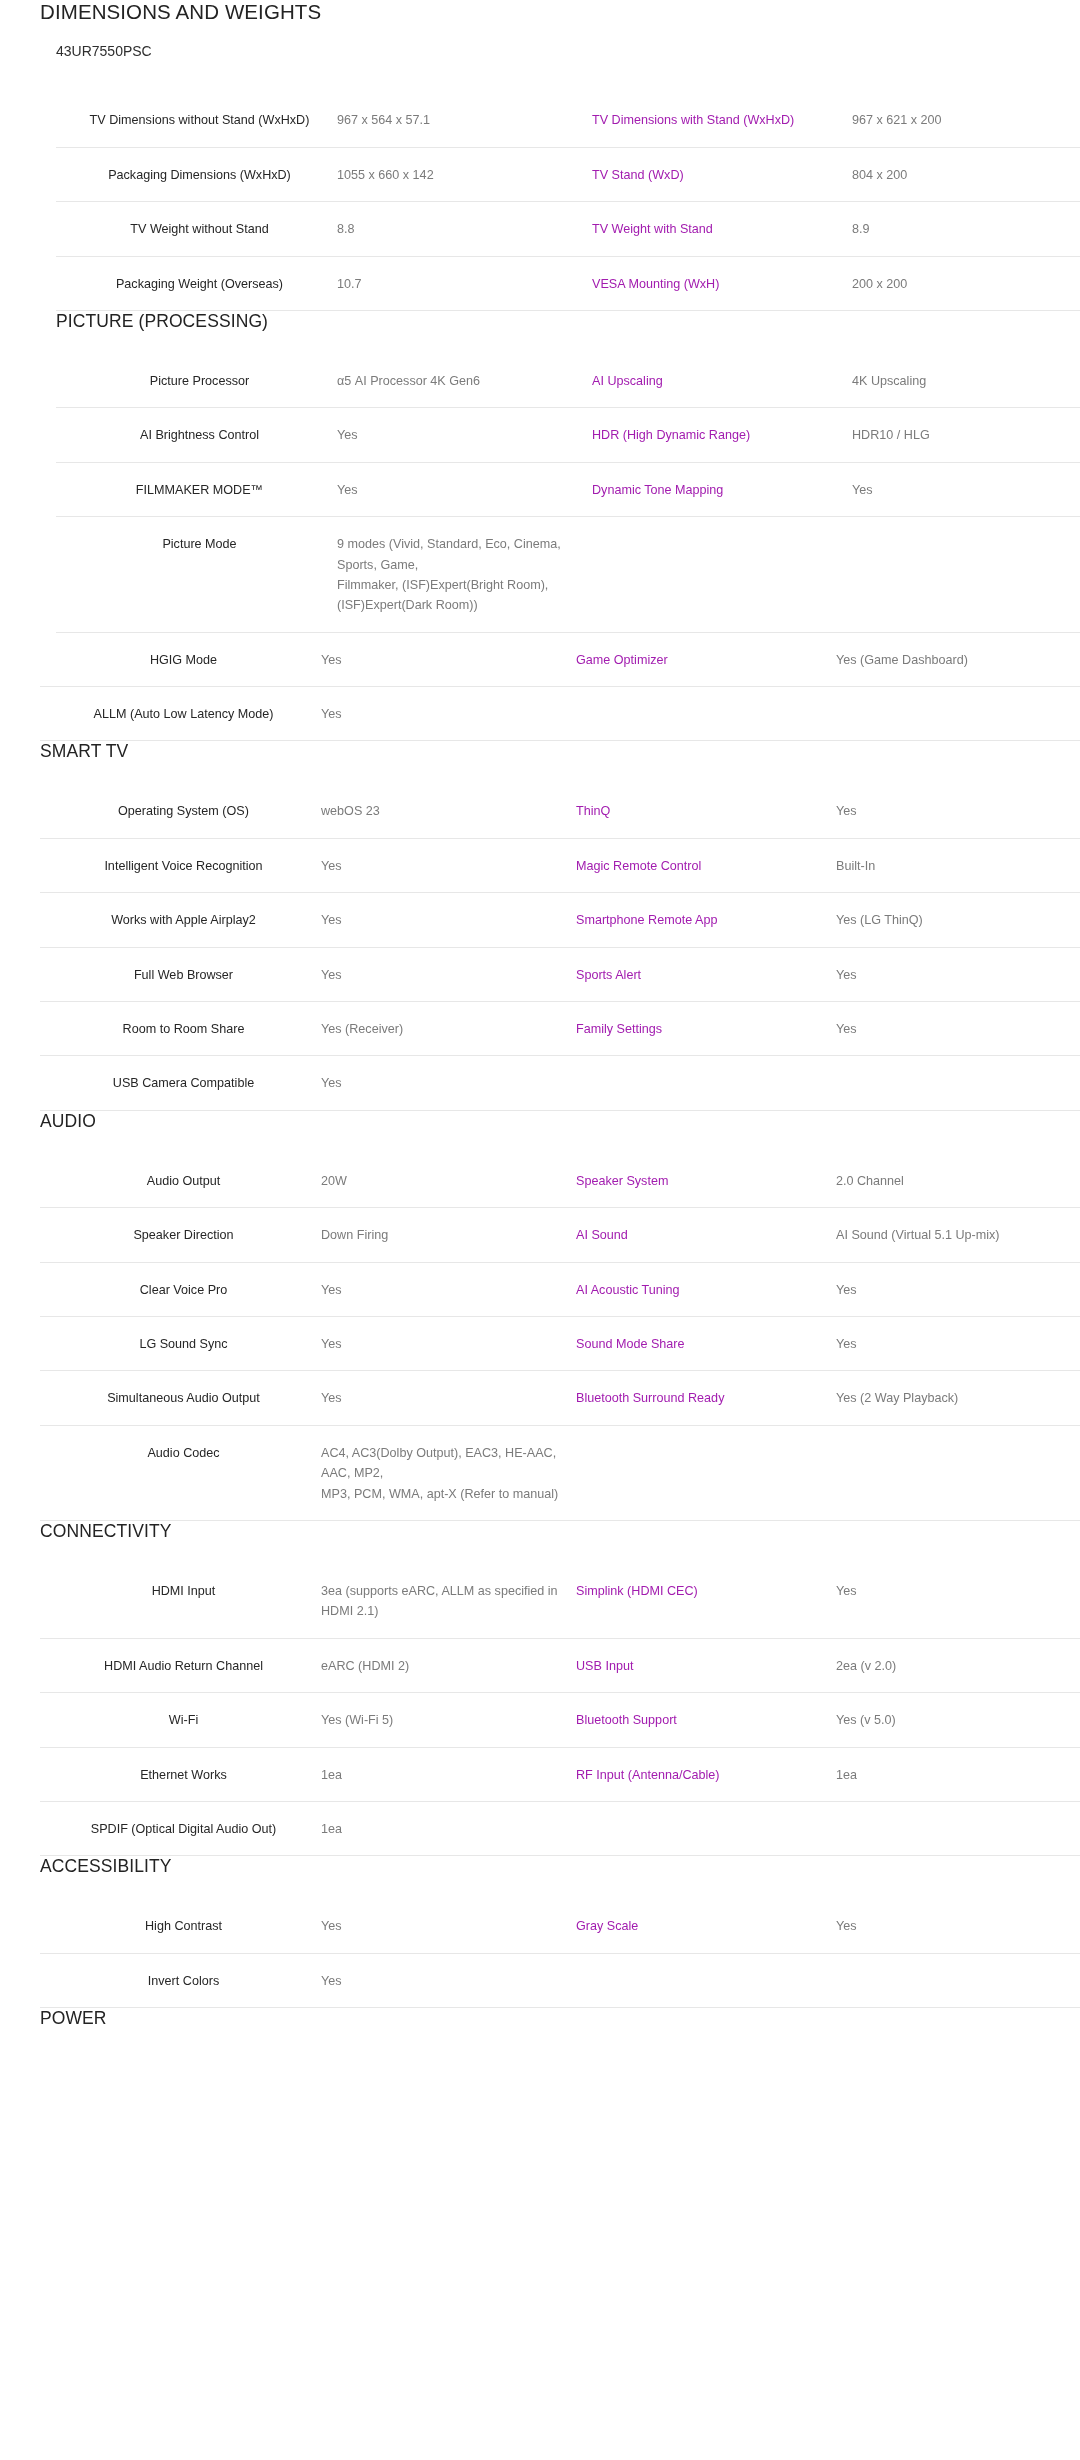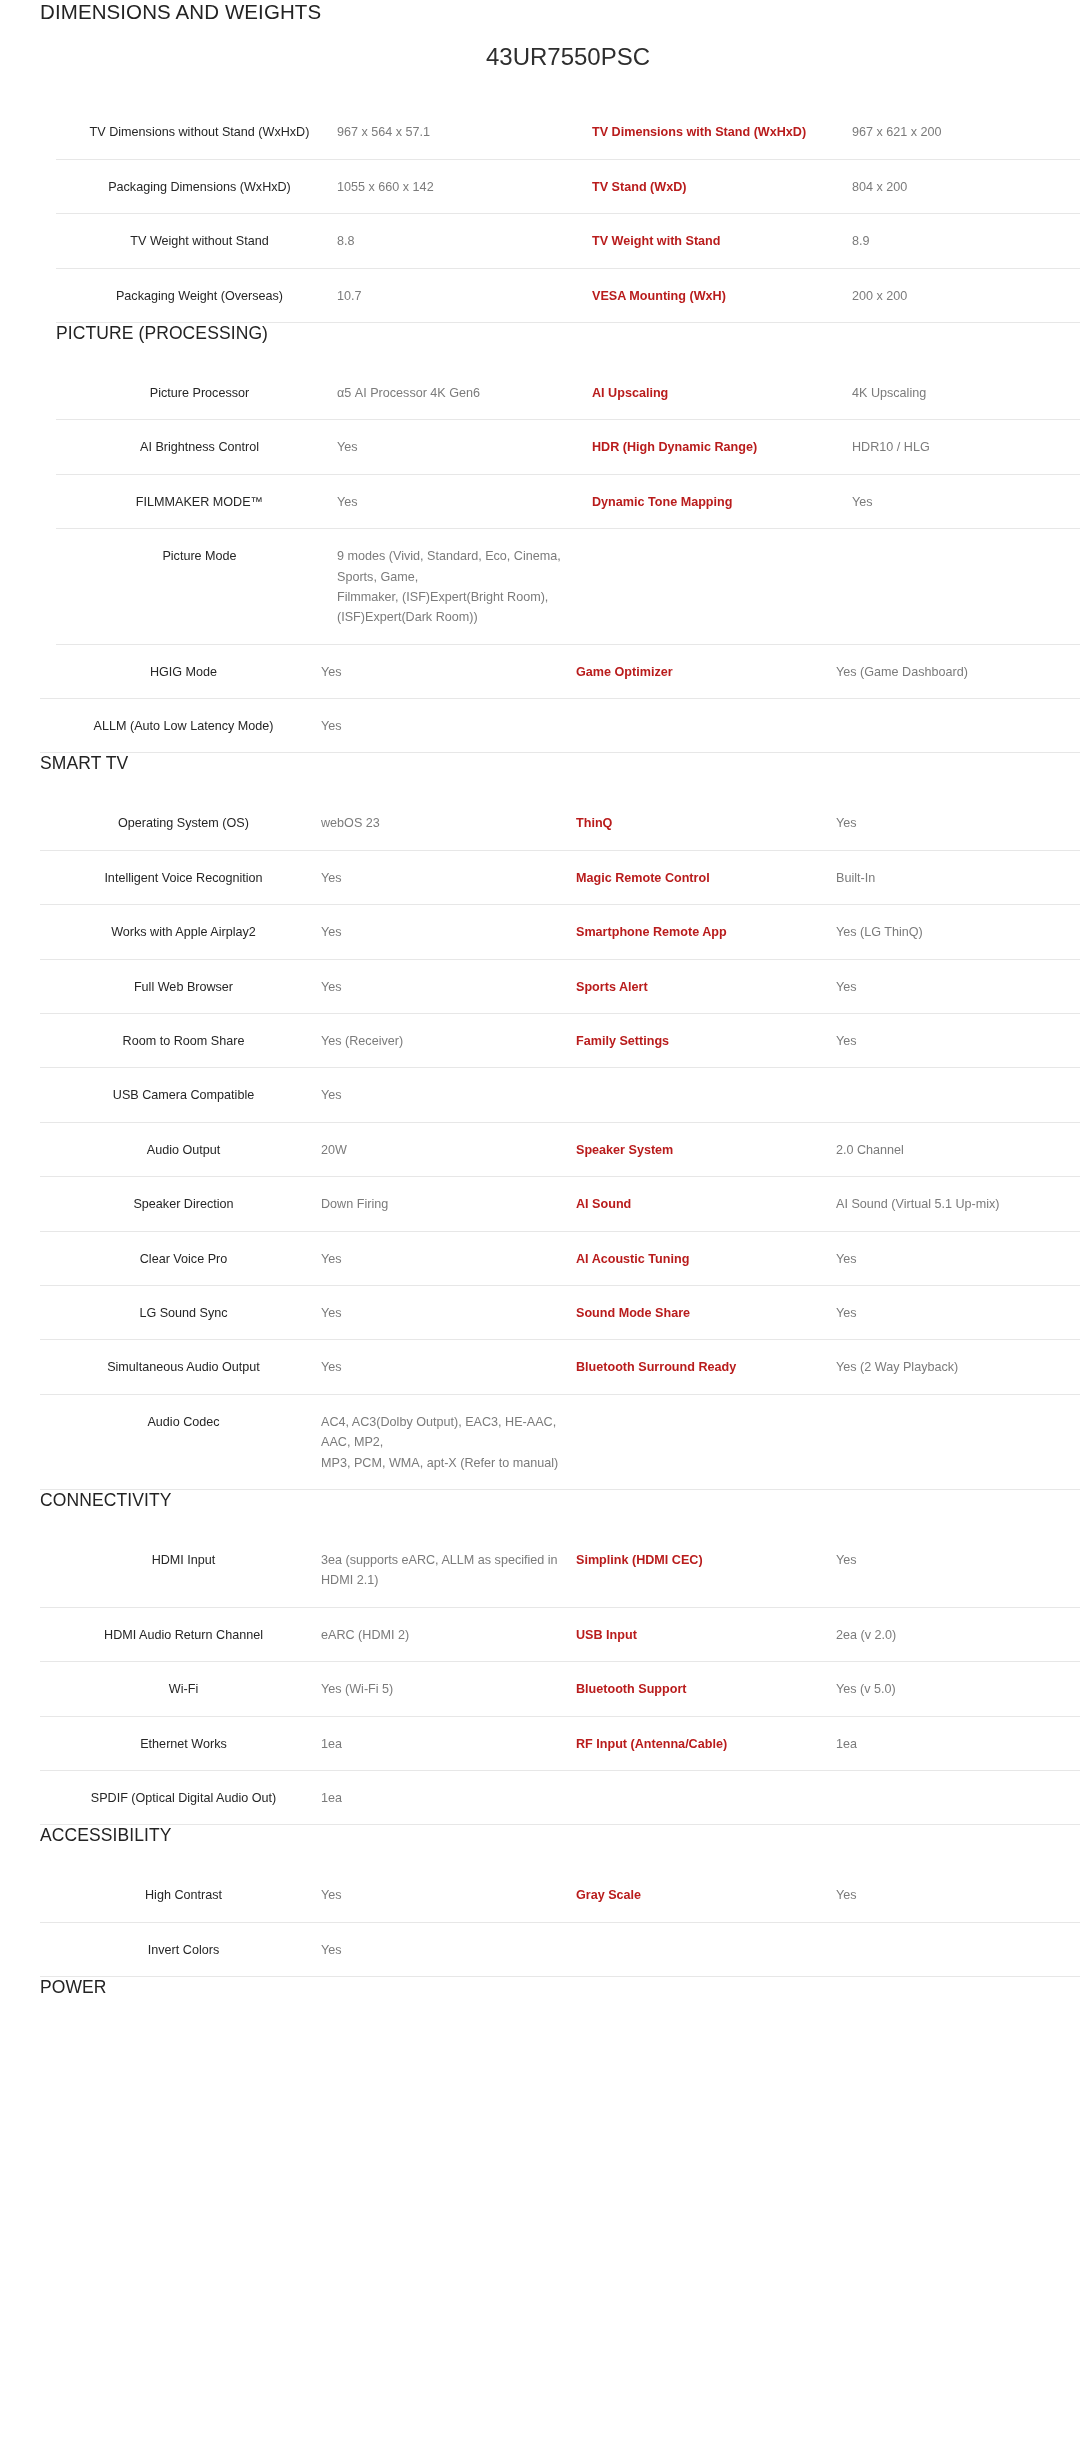--- a/index.html
+++ b/index.html
@@ -26,26 +26,25 @@
   }
   .main-title {
     font-size: 20.5px;
     font-weight: 400;
     color: #232323;
     letter-spacing: .1px;
     margin: 0 0 0 40px;
     line-height: 1.2;
   }
   .model-name {
-    font-size: 24px;
+    font-size: 14px;
     font-weight: 400;
     color: #2e2e2e;
     margin: 18px 0 0 56px;
     line-height: 1.2;
-    text-align: center;
   }
 
   
   .section {
   }
   .section.first-table {
     margin-top: 34px;
   }
   .section-title {
     font-size: 17.5px;
@@ -85,22 +84,22 @@
     padding-left: 16px;
     text-align: center;
   }
   td.val {
     width: 245px;
     color: #7b7b7b;
     font-weight: 400;
   }
   td.lbl-r {
     width: 250px;
-    color: #b91c1c;
-    font-weight: 700;
+    color: #a21caf;
+    font-weight: 400;
   }
   td.val-r {
     width: 234px;
     color: #7b7b7b;
     font-weight: 400;
   }
   td.val .ml, td.val-r .ml {
     display: block;
   }
 </style>
@@ -235,20 +234,21 @@
             <tr>
               <td class="lbl">USB Camera Compatible</td>
               <td class="val">Yes</td>
               <td class="lbl-r"></td>
               <td class="val-r"></td>
             </tr>
           </tbody>
         </table>
       </div>
       <div class="section">
+        <h2 class="section-title indent-40">AUDIO</h2>
         <table class="spec-table">
           <tbody>
             <tr>
               <td class="lbl">Audio Output</td>
               <td class="val">20W</td>
               <td class="lbl-r">Speaker System</td>
               <td class="val-r">2.0 Channel</td>
             </tr>
             <tr>
               <td class="lbl">Speaker Direction</td>

